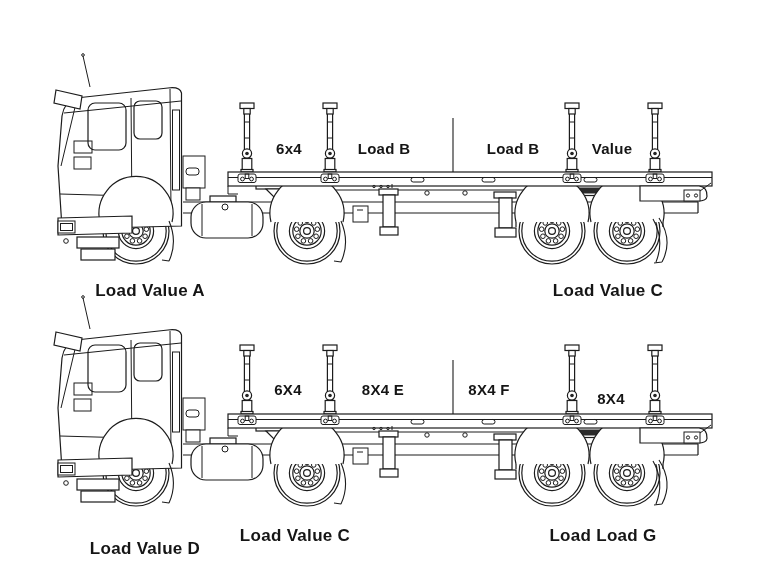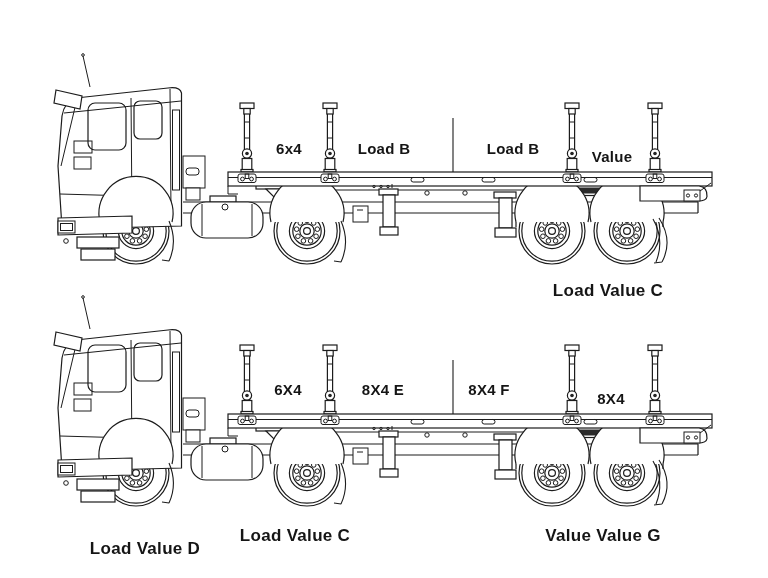--- a/index.html
+++ b/index.html
@@ -197,26 +197,27 @@
       </g>
     </defs>
 
     <use href="#truck-drawing"></use>
     <use href="#truck-drawing" transform="translate(0,242)"></use>
   </svg>
 
   <div class="lbl deck" style="left:289px;top:140px">6x4</div>
   <div class="lbl deck" style="left:384px;top:140px">Load B</div>
   <div class="lbl deck" style="left:513px;top:140px">Load B</div>
-  <div class="lbl deck" style="left:612px;top:148px">Value</div>
-
+  <div class="lbl deck" style="left:612px;top:140px">Value</div>
+
+  <div class="lbl cap" style="left:150px;top:281px">Load Value A</div>
   <div class="lbl cap" style="left:608px;top:281px">Load Value C</div>
 
   <div class="lbl deck" style="left:288px;top:381px">6X4</div>
   <div class="lbl deck" style="left:383px;top:381px">8X4 E</div>
   <div class="lbl deck" style="left:489px;top:381px">8X4 F</div>
   <div class="lbl deck" style="left:611px;top:390px">8X4</div>
 
   <div class="lbl cap" style="left:145px;top:539px">Load Value D</div>
   <div class="lbl cap" style="left:295px;top:526px">Load Value C</div>
-  <div class="lbl cap" style="left:603px;top:526px">Value Value G</div>
+  <div class="lbl cap" style="left:603px;top:526px">Load Load G</div>
 
 </div>
 
 </body></html>

